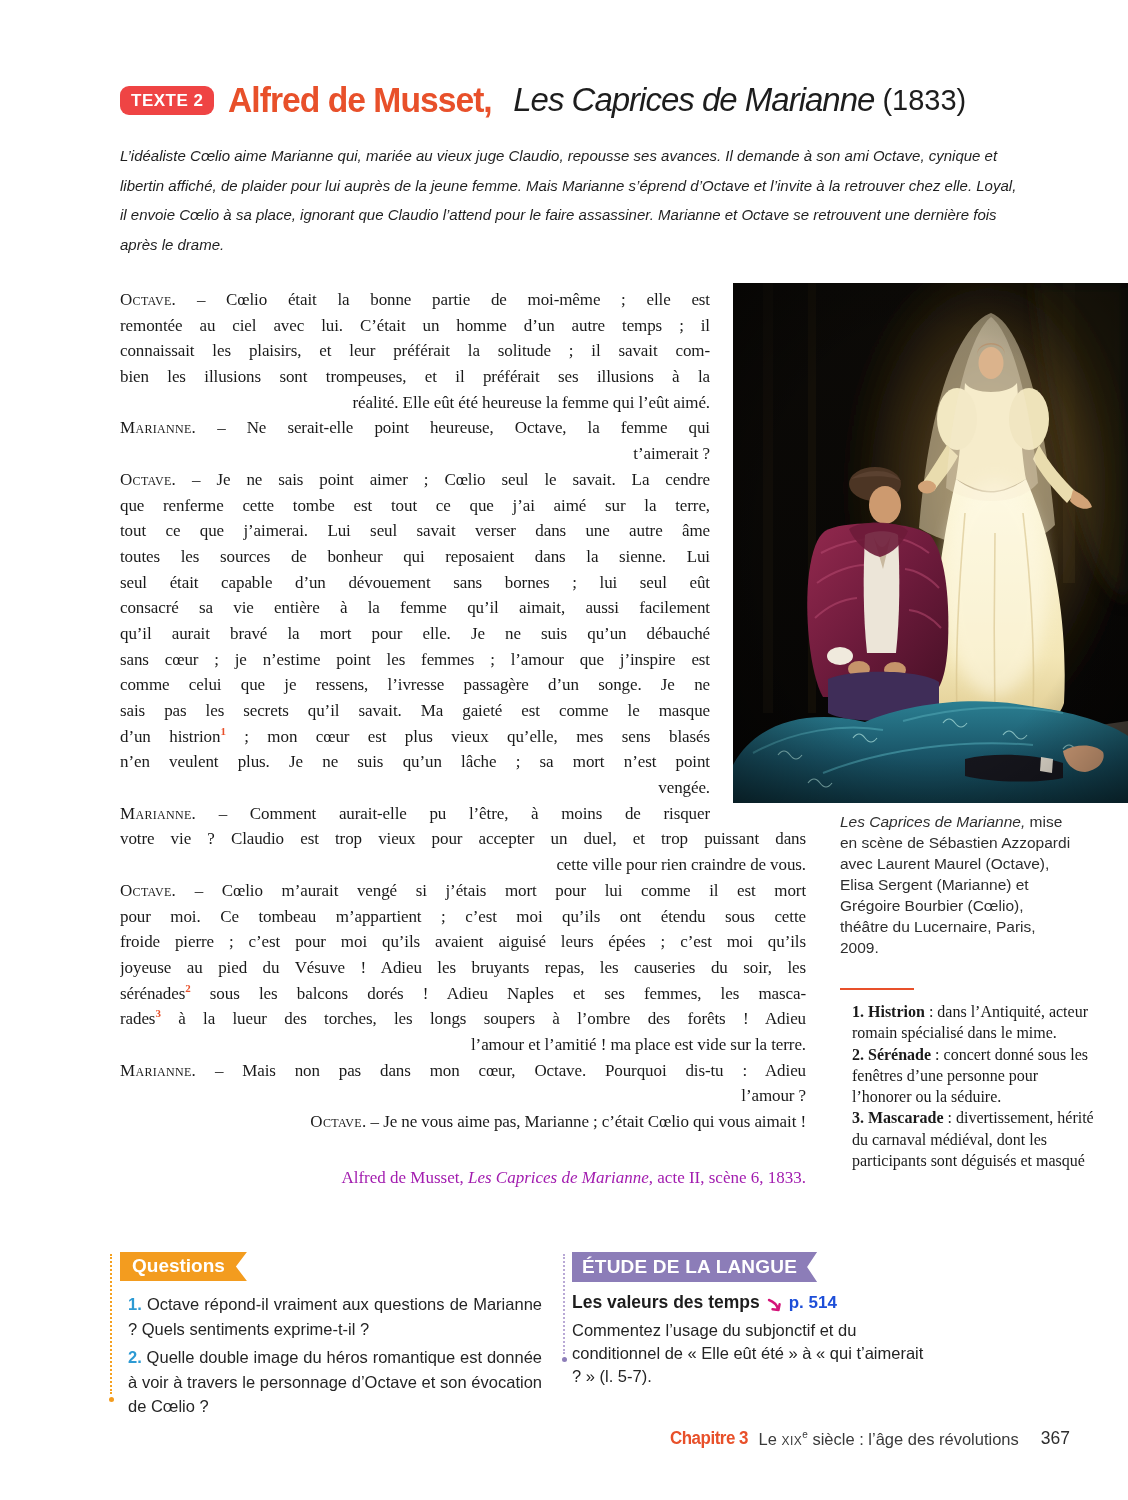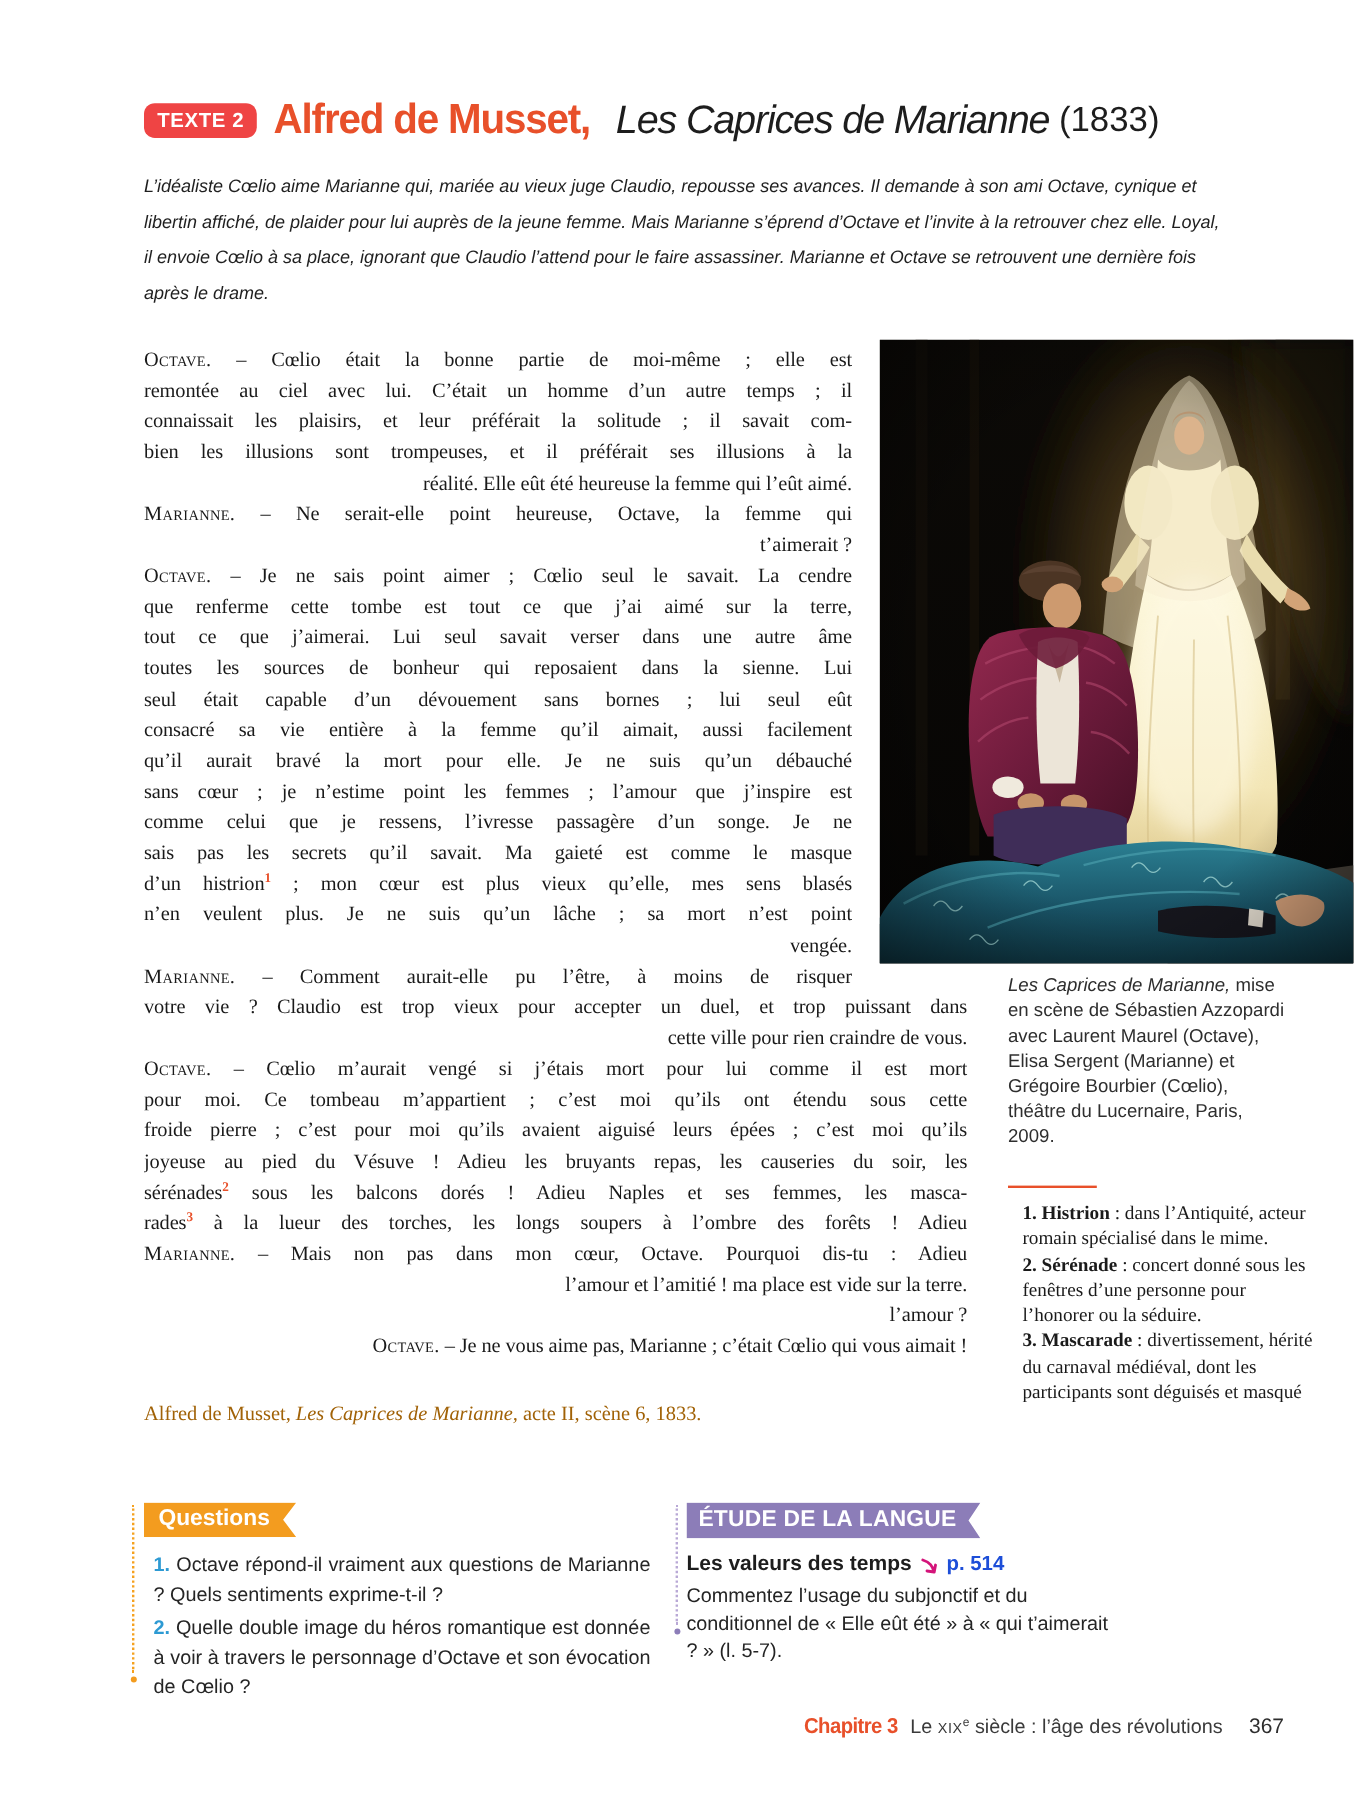--- a/index.html
+++ b/index.html
@@ -23,22 +23,22 @@
   
   .dialogue { position:absolute; left:120px; top:287px;
               font-family:"Liberation Serif", serif; font-size:17px; color:#1a1a1a; }
   .line { position:relative; width:590px; height:25.7px; line-height:25.7px;
           overflow:hidden; text-align:right; letter-spacing:-.1px; }
   .line.wide { width:686px; }
   .line.just { text-align:justify; }
   .line.just::after { content:""; display:inline-block; width:100%; height:0; }
   .speaker { font-variant:small-caps; letter-spacing:.3px; }
   .fnref { color:#E8502A; font-weight:bold; font-size:11px; vertical-align:super; line-height:0; }
-  .attribution { position:absolute; left:120px; top:1168px; width:686px; text-align:left;
-                 font-family:"Liberation Serif", serif; font-size:17px; color:#a16207; }
+  .attribution { position:absolute; left:120px; top:1168px; width:686px; text-align:right;
+                 font-family:"Liberation Serif", serif; font-size:17px; color:#a21caf; }
 
   
   .photo { position:absolute; left:733px; top:283px; width:395px; height:520px; display:block; }
 
   
   .caption { position:absolute; left:840px; top:811px; width:232px;
              font-size:15.5px; line-height:21px; color:#2e2e2e; }
   .cap-title { font-style:italic; }
   .fn-rule { position:absolute; left:840px; top:988px; width:74px; height:2px; background:#E8502A; }
   .footnotes { position:absolute; left:840px; top:1001px; width:242px;
@@ -113,22 +113,22 @@
     <div class="line"><span>vengée.</span></div>
     <div class="line just"><span class="speaker">Marianne.</span><span> – Comment aurait-elle pu l’être, à moins de risquer</span></div>
     <div class="line wide just"><span>votre vie ? Claudio est trop vieux pour accepter un duel, et trop puissant dans</span></div>
     <div class="line wide"><span>cette ville pour rien craindre de vous.</span></div>
     <div class="line wide just"><span class="speaker">Octave.</span><span> – Cœlio m’aurait vengé si j’étais mort pour lui comme il est mort</span></div>
     <div class="line wide just"><span>pour moi. Ce tombeau m’appartient ; c’est moi qu’ils ont étendu sous cette</span></div>
     <div class="line wide just"><span>froide pierre ; c’est pour moi qu’ils avaient aiguisé leurs épées ; c’est moi qu’ils</span></div>
     <div class="line wide just"><span>joyeuse au pied du Vésuve ! Adieu les bruyants repas, les causeries du soir, les</span></div>
     <div class="line wide just"><span>sérénades</span><span class="fnref">2</span><span> sous les balcons dorés ! Adieu Naples et ses femmes, les masca-</span></div>
     <div class="line wide just"><span>rades</span><span class="fnref">3</span><span> à la lueur des torches, les longs soupers à l’ombre des forêts ! Adieu</span></div>
+    <div class="line wide"><span>l’amour et l’amitié ! ma place est vide sur la terre.</span></div>
     <div class="line wide just"><span class="speaker">Marianne.</span><span> – Mais non pas dans mon cœur, Octave. Pourquoi dis-tu : Adieu</span></div>
-    <div class="line wide"><span>l’amour et l’amitié ! ma place est vide sur la terre.</span></div>
     <div class="line wide"><span>l’amour ?</span></div>
     <div class="line wide"><span class="speaker">Octave.</span><span> – Je ne vous aime pas, Marianne ; c’était Cœlio qui vous aimait !</span></div>
   </div>
 <p class="attribution">
   <span>Alfred de Musset, </span><span style="font-style:italic">Les Caprices de Marianne,</span><span> acte II, scène 6, 1833.</span>
 </p>
 
 <svg class="photo" viewBox="0 0 395 520" aria-hidden="true">
   <defs>
     <linearGradient id="bgG" x1="0" y1="0" x2="0" y2="1">

